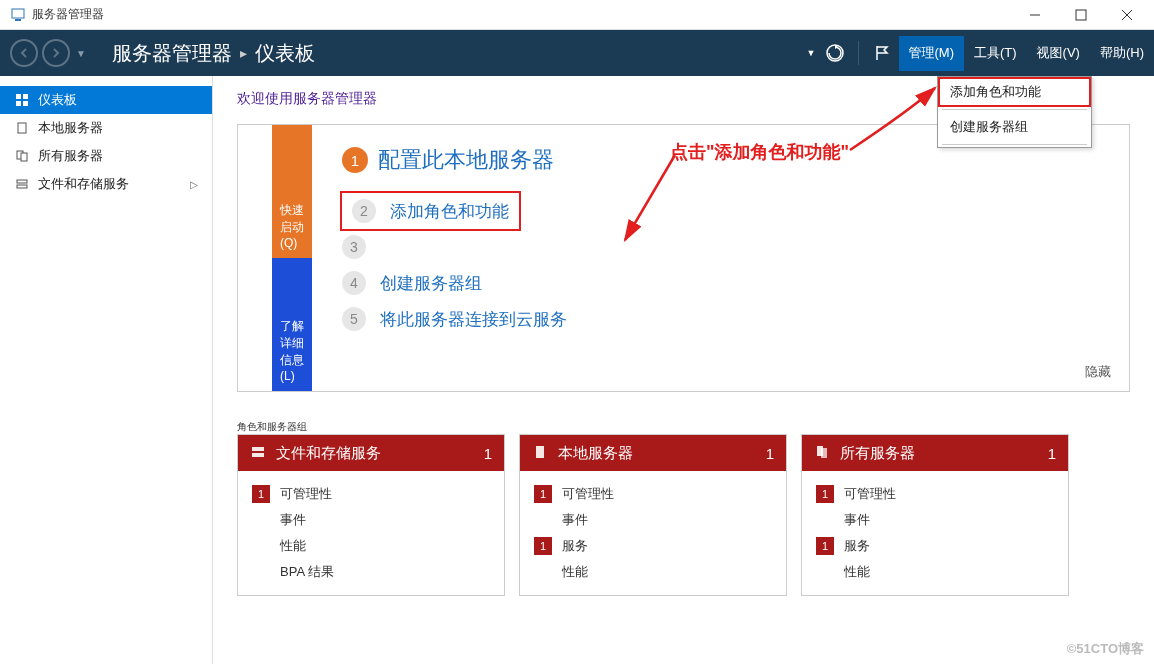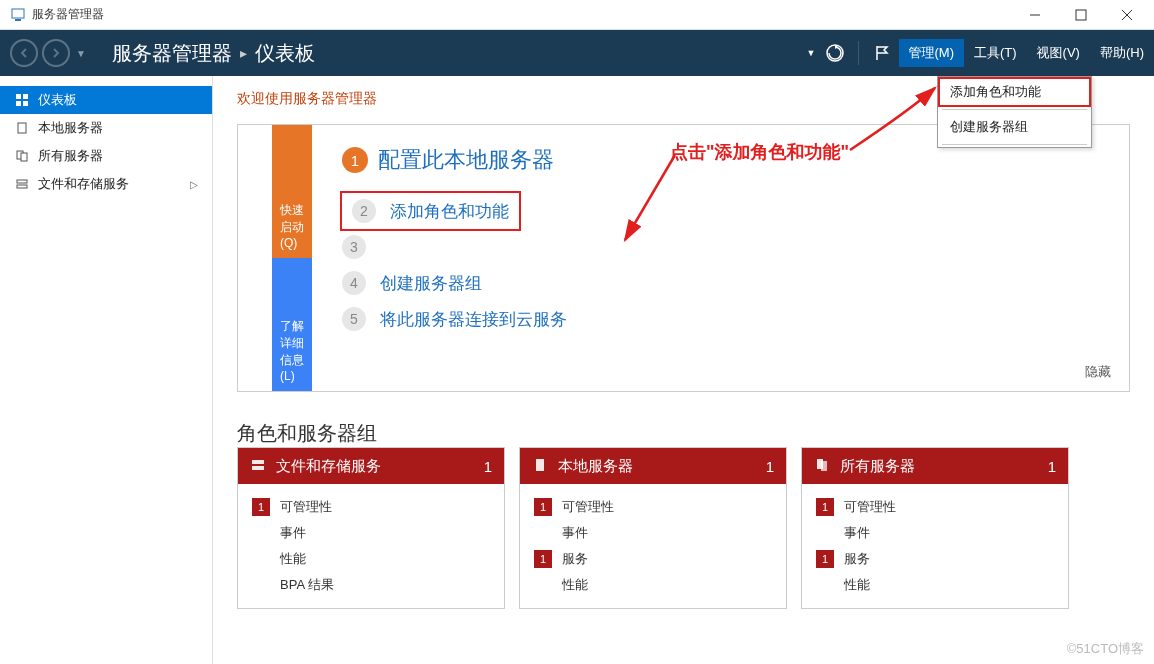--- a/index.html
+++ b/index.html
@@ -12,68 +12,68 @@
 .winbtn svg { stroke: #333; }
 
 .headerbar { height: 46px; background: #1b3a54; display: flex; align-items: center; color: #fff; position: relative; }
 .nav-arrows { display: flex; align-items: center; padding: 0 8px; }
 .nav-circle { width: 28px; height: 28px; border: 2px solid #889aa8; border-radius: 50%; display: flex; align-items: center; justify-content: center; margin: 0 2px; color: #889aa8; }
 .nav-circle.disabled { opacity: .6; }
 .breadcrumb { font-size: 20px; display: flex; align-items: center; gap: 8px; margin-left: 18px; }
 .breadcrumb .sep { font-size: 14px; color: #ccc; }
 .header-right { margin-left: auto; display: flex; align-items: center; height: 100%; }
 .hdr-icon { width: 34px; height: 46px; display: flex; align-items: center; justify-content: center; color: #fff; }
-.menubar-item { padding: 0 10px; height: 28px; display: flex; align-items: center; font-size: 13px; color: #fff; }
+.menubar-item { padding: 0 10px; height: 35px; display: flex; align-items: center; font-size: 13px; color: #fff; }
 .menubar-item.active { background: #0363b0; }
 
 .dropdown { position: absolute; right: 62px; top: 76px; background: #fff; border: 1px solid #9a9a9a; width: 155px; z-index: 100; font-size: 13px; box-shadow: 2px 2px 4px rgba(0,0,0,.15); }
 .dropdown-item { padding: 6px 12px; color: #222; }
 .dropdown-item.hl { outline: 2px solid #e21e1e; outline-offset: -2px; }
 .dropdown-sep { height: 1px; background: #ccc; margin: 2px 4px; }
 
 .body-area { display: flex; height: calc(100% - 76px); }
 
 .sidebar { width: 213px; background: #fff; border-right: 1px solid #ddd; padding-top: 10px; }
 .side-item { height: 28px; display: flex; align-items: center; padding: 0 14px; font-size: 13px; color: #222; gap: 8px; }
 .side-item.active { background: #0278d7; color: #fff; }
 .side-item .chev { margin-left: auto; font-size: 10px; color: #666; }
 .side-icon { width: 16px; height: 16px; display: flex; align-items: center; justify-content: center; }
 
 .main { flex: 1; overflow: auto; padding: 14px 24px 0 24px; }
-.welcome-title { font-size: 14px; color: #c2410c; margin-bottom: 16px; }
+.welcome-title { font-size: 14px; color: #4c1d95; margin-bottom: 16px; }
 
 .welcome-box { border: 1px solid #ccc; display: flex; min-height: 268px; position: relative; }
 .wb-left { width: 74px; display: flex; flex-direction: column; padding-left: 34px; }
 .wb-tab { flex: 1; color: #fff; font-size: 12px; display: flex; align-items: flex-end; padding: 8px; }
 .wb-tab.t1 { background: #e77527; }
 .wb-tab.t2 { background: #f0a02e; }
-.wb-tab.t3 { background: #3b82f6; }
+.wb-tab.t3 { background: #1d4ed8; }
 .wb-right { flex: 1; padding: 20px 30px; position: relative; }
 .config-title { color: #1e6fbf; font-size: 22px; display: flex; align-items: center; gap: 10px; margin-bottom: 18px; }
 .num-badge { width: 26px; height: 26px; border-radius: 50%; background: #e77527; color: #fff; display: flex; align-items: center; justify-content: center; font-size: 15px; }
 .step-row { display: flex; align-items: center; gap: 14px; padding: 6px 0; font-size: 17px; color: #1e6fbf; }
 .step-row .snum { width: 24px; height: 24px; border-radius: 50%; background: #e6e6e6; color: #888; display: flex; align-items: center; justify-content: center; font-size: 14px; }
 .step-row.hl { outline: 2px solid #e21e1e; padding: 6px 10px; width: fit-content; }
 .hide-link { position: absolute; right: 18px; bottom: 10px; font-size: 13px; color: #555; padding-left: 27px; }
 
-.groups-title { font-size: 20px; color: #333; margin-top: 28px; }
+.groups-title { font-size: 10px; color: #333; margin-top: 28px; }
 .groups-sub { font-size: 12px; color: #888; margin-top: 4px; margin-bottom: 10px; }
 
 .tiles { display: flex; gap: 14px; }
 .tile { width: 268px; border: 1px solid #ccc; }
 .tile-head { background: #a8191a; color: #fff; height: 36px; display: flex; align-items: center; padding: 0 12px; font-size: 15px; gap: 10px; }
 .tile-head .count { margin-left: auto; }
 .tile-body { padding: 10px 14px; }
 .tile-row { display: flex; align-items: center; gap: 10px; font-size: 13px; color: #333; padding: 4px 0; }
 .tile-badge { width: 18px; height: 18px; background: #a8191a; color: #fff; display: flex; align-items: center; justify-content: center; font-size: 11px; }
 .tile-badge.blank { background: transparent; }
 
 .annotation { position: absolute; color: #e21e1e; font-weight: bold; font-size: 18px; z-index: 50; }
 .arrow-svg { position: absolute; z-index: 49; pointer-events: none; }
-.watermark { position: absolute; right: 10px; bottom: 6px; color: #bbb; font-size: 13px; }
+.watermark { position: absolute; right: 10px; bottom: 6px; color: #bbb; font-size: 13px; font-weight: bold; }
 </style>
 </head>
 <body>
 
 <div class="titlebar">
   <span class="app-icon">
     <svg width="16" height="16" viewBox="0 0 16 16">
         <rect x="2" y="2" width="12" height="9" fill="none" stroke="#2e75b6"></rect>
         <rect x="5" y="12" width="6" height="2" fill="#2e75b6"></rect>
       </svg>

